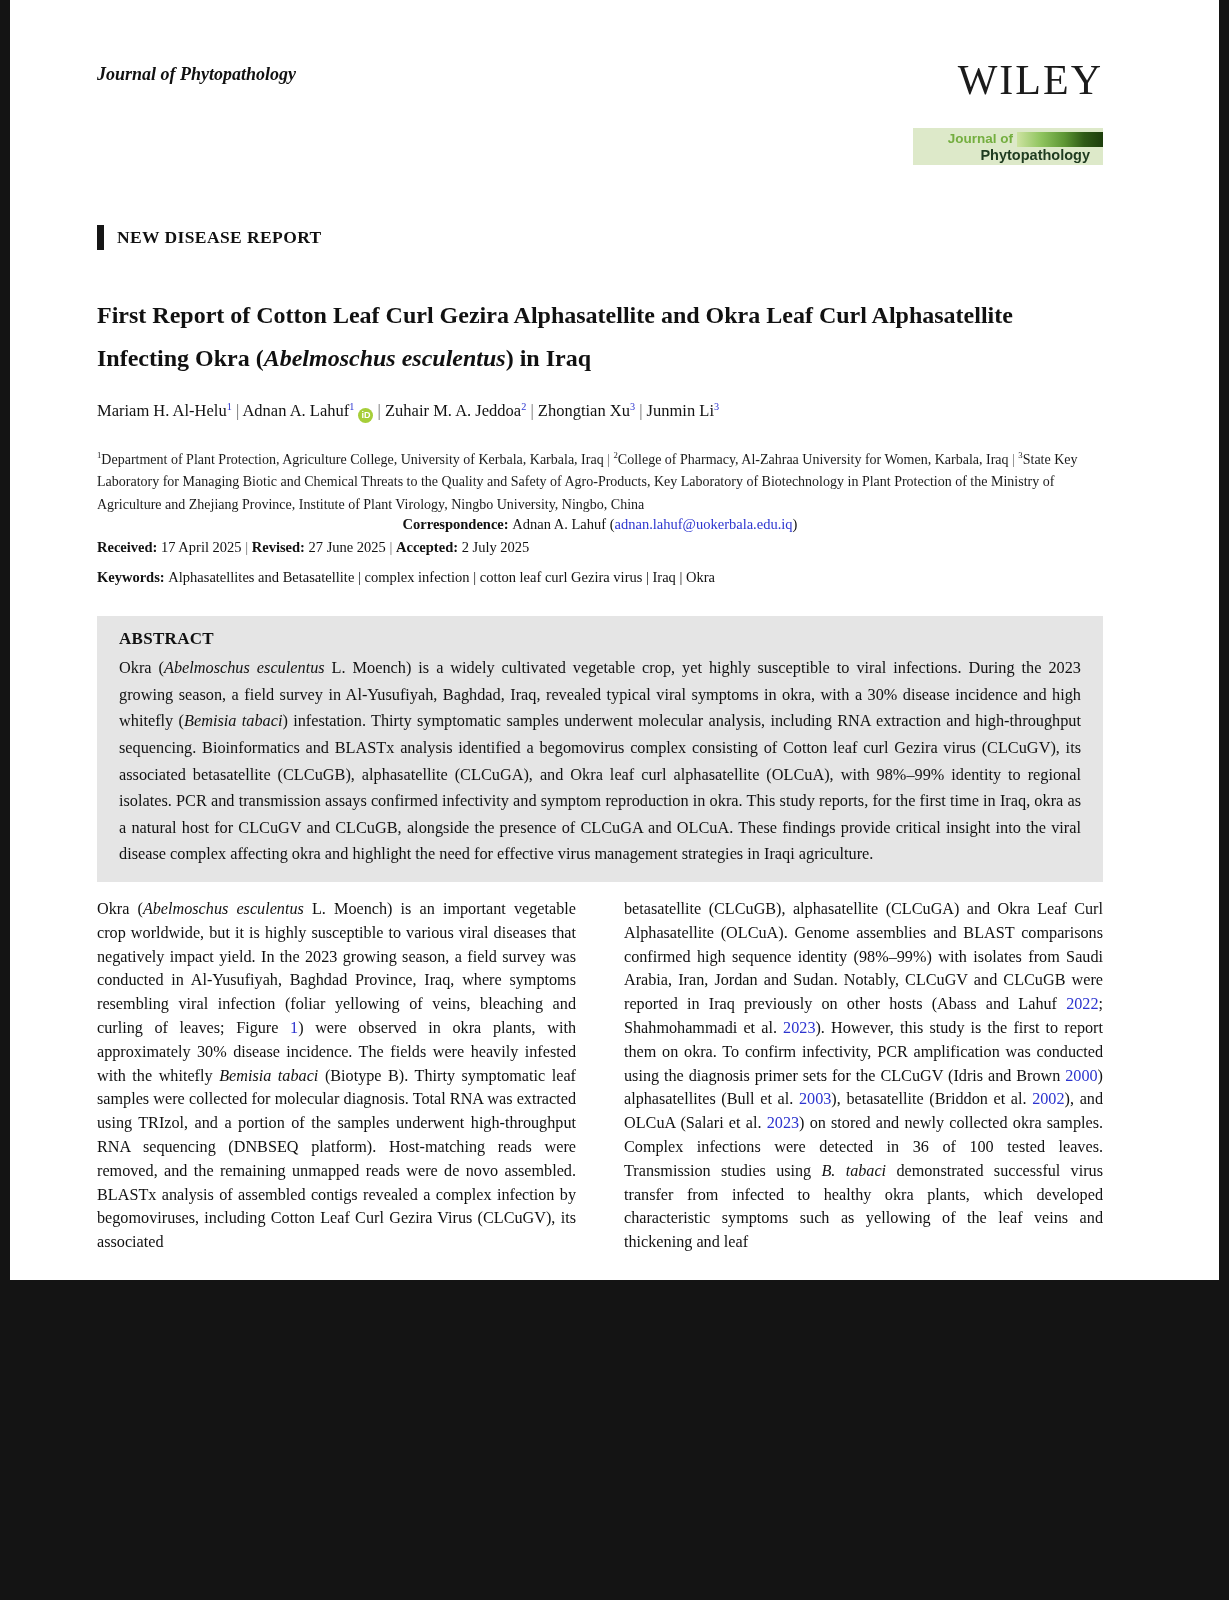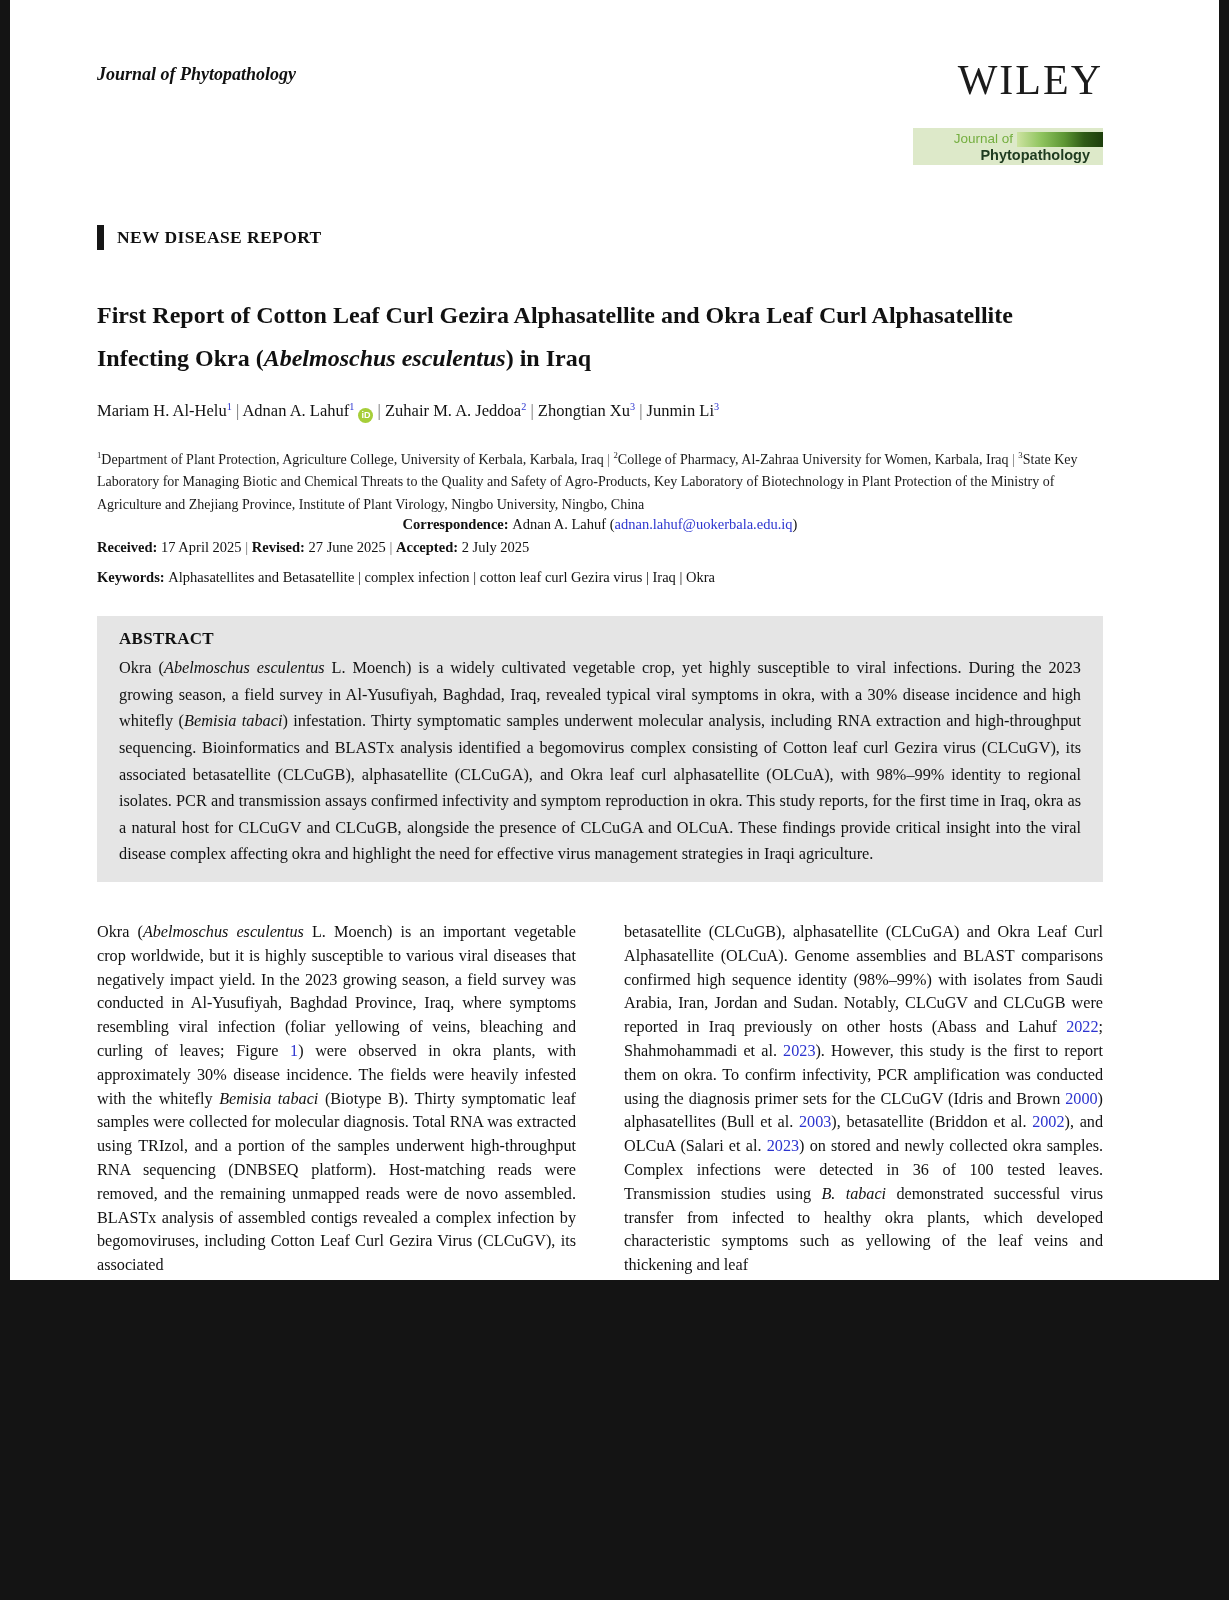--- a/index.html
+++ b/index.html
@@ -22,41 +22,41 @@
   
   .masthead{display:flex;justify-content:space-between;align-items:flex-start;}
   .running-head{font-size:18px;font-weight:bold;font-style:italic;padding-top:6px;}
   .logo-col{display:flex;flex-direction:column;align-items:flex-end;}
   .wiley{font-size:42px;letter-spacing:2px;line-height:44px;font-weight:500;color:#1b1b1b;}
   .badge{
     margin-top:26px;background:#dde9c9;width:190px;height:37px;
     font-family:"Liberation Sans", sans-serif;box-sizing:border-box;padding-top:3px;
   }
   .badge-top{display:flex;align-items:center;justify-content:flex-end;height:16px;}
-  .badge-prefix{color:#74ae3f;font-weight:normal;font-size:13.5px;margin-right:4px;line-height:14px;}
+  .badge-prefix{color:#74ae3f;font-weight:bold;font-size:13.5px;margin-right:4px;line-height:14px;}
   .badge-img{width:86px;height:15px;background:linear-gradient(90deg,#cde3a1 0%,#8fc45e 28%,#5d9634 55%,#2f5a16 78%,#1d3d0c 100%);}
   .badge-name{text-align:right;padding-right:13px;color:#1e3b1f;font-weight:bold;font-size:14.5px;line-height:17px;}
   
   .section-row{margin-top:60px;display:flex;align-items:center;gap:13px;}
   .section-bar{width:7px;height:25px;background:#161616;}
   .section-label{font-weight:bold;font-size:17.5px;letter-spacing:0.4px;}
   
   .title{margin:44px 0 0;font-size:24px;line-height:42.5px;font-weight:bold;max-width:990px;}
   .authors{margin-top:22px;font-size:16.5px;}
   .affiliations{margin-top:26px;font-size:14px;line-height:22.6px;color:#1a1a1a;max-width:990px;}
   .meta{font-size:14.5px;}
   .correspondence{text-align:center;}
   .dates{margin-top:6px;}
   .keywords{margin-top:13px;}
   
   .abstract{margin-top:30px;background:#e5e5e5;padding:13px 22px 14px 22px;}
   .abstract h2{margin:0 0 6px;font-size:17px;letter-spacing:0.3px;}
   .abstract p{margin:0;text-align:justify;font-size:16.3px;line-height:26.6px;}
   
-  .body-cols{display:flex;gap:48px;margin-top:39px;}
+  .body-cols{display:flex;gap:48px;margin-top:16px;}
   .col{flex:1;margin:0;text-align:justify;font-size:16.2px;line-height:23.8px;}
   
   .dotted-rule{margin-top:30px;border-top:2px dotted #6f6f6f;height:0;}
   .copyright{margin-top:30px;font-size:14.5px;}
   .footer-rule{margin-top:44px;border-top:3px solid #8c8c8c;height:0;}
   .page-footer{display:flex;justify-content:space-between;align-items:flex-start;margin-top:11px;gap:40px;}
   .citation{font-size:13.8px;line-height:21px;}
   .doi{display:block;text-decoration:none;}
   .page-num{font-size:12px;}
   

